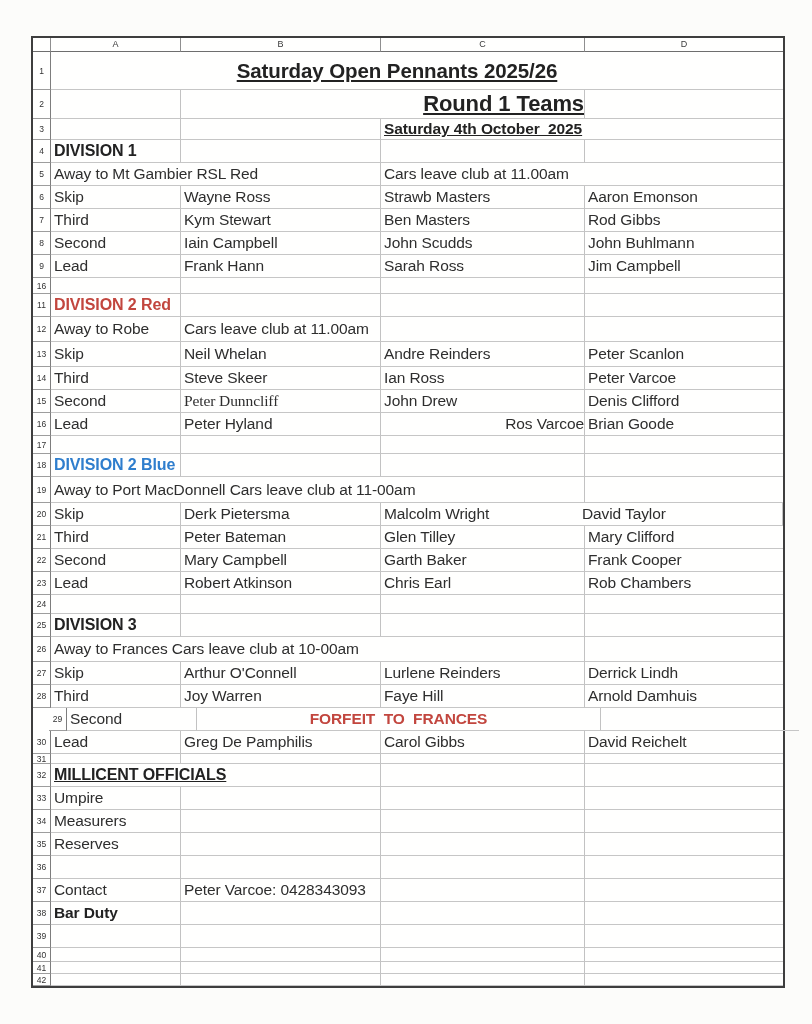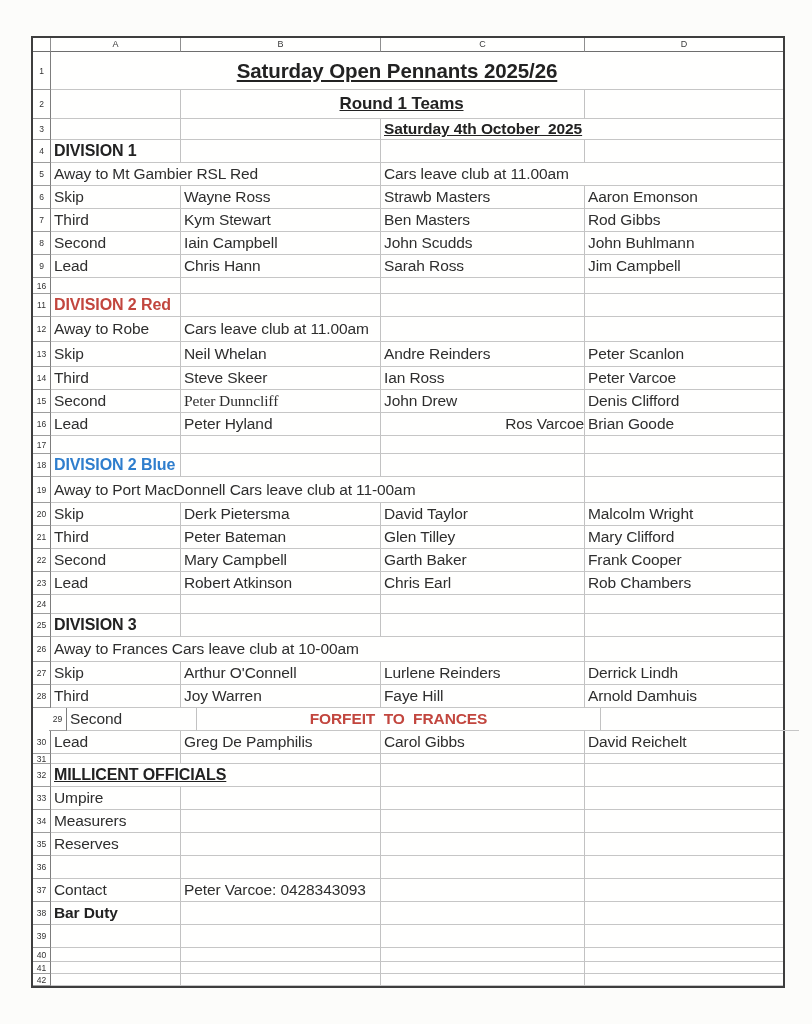--- a/index.html
+++ b/index.html
@@ -34,22 +34,22 @@
     border-right:1px solid #c2c2c2;border-bottom:1px solid #c6c6c6;
     font-size:15.5px;letter-spacing:-0.1px;color:#2e2e2e;
     padding:0 0 0 3px;white-space:nowrap;overflow:visible;
   }
   .lastcol{border-right:none;}
   .title{
     font-weight:bold;font-size:20.5px;color:#222;
     text-decoration:underline;text-align:center;padding:0 40px 0 0;
   }
   .subtitle{
-    font-weight:bold;font-size:17px;color:#222;
-    text-decoration:underline;text-align:center;padding:0 10px 0 48px;
+    font-weight:bold;font-size:22px;color:#222;
+    text-decoration:underline;text-align:right;padding:0 0 0 48px;
   }
   .date{
     font-weight:bold;font-size:15.5px;color:#222;
     text-decoration:underline;white-space:pre;
   }
   .section{font-weight:bold;font-size:16px;color:#222;}
   .section-red{font-weight:bold;font-size:16px;color:var(--accent-red,#c2463e);}
   .section-blue{font-weight:bold;font-size:16px;color:var(--accent-blue,#2f7ecd);}
   .section-underline{font-weight:bold;font-size:16px;color:#222;text-decoration:underline;}
   .bold{font-weight:bold;color:#222;}
@@ -115,21 +115,21 @@
       <div class="row" style="height: 23px;">
         <div class="rn">8</div>
         <div class="cell" style="flex-basis: 130px; line-height: 22px;">Second</div>
         <div class="cell" style="flex-basis: 200px; line-height: 22px;">Iain Campbell</div>
         <div class="cell" style="flex-basis: 204px; line-height: 22px;">John Scudds</div>
         <div class="cell lastcol" style="flex-basis: 198px; line-height: 22px;">John Buhlmann</div>
       </div>
       <div class="row" style="height: 23px;">
         <div class="rn">9</div>
         <div class="cell" style="flex-basis: 130px; line-height: 22px;">Lead</div>
-        <div class="cell" style="flex-basis: 200px; line-height: 22px;">Chris Hann</div>
+        <div class="cell" style="flex-basis: 200px; line-height: 22px;">Frank Hann</div>
         <div class="cell" style="flex-basis: 204px; line-height: 22px;">Sarah Ross</div>
         <div class="cell lastcol" style="flex-basis: 198px; line-height: 22px;">Jim Campbell</div>
       </div>
       <div class="row" style="height: 16px;">
         <div class="rn">16</div>
         <div class="cell" style="flex-basis: 130px;"></div>
         <div class="cell" style="flex-basis: 200px;"></div>
         <div class="cell" style="flex-basis: 204px;"></div>
         <div class="cell lastcol" style="flex-basis: 198px;"></div>
       </div>
@@ -191,22 +191,22 @@
       </div>
       <div class="row" style="height: 26px;">
         <div class="rn">19</div>
         <div class="cell" style="flex-basis: 534px; line-height: 25px;">Away to Port MacDonnell Cars leave club at 11-00am</div>
         <div class="cell lastcol" style="flex-basis: 198px;"></div>
       </div>
       <div class="row" style="height: 23px;">
         <div class="rn">20</div>
         <div class="cell" style="flex-basis: 130px; line-height: 22px;">Skip</div>
         <div class="cell" style="flex-basis: 200px; line-height: 22px;">Derk Pietersma</div>
+        <div class="cell lastcol" style="flex-basis: 198px; line-height: 22px;">Malcolm Wright</div>
         <div class="cell" style="flex-basis: 204px; line-height: 22px;">David Taylor</div>
-        <div class="cell lastcol" style="flex-basis: 198px; line-height: 22px;">Malcolm Wright</div>
       </div>
       <div class="row" style="height: 23px;">
         <div class="rn">21</div>
         <div class="cell" style="flex-basis: 130px; line-height: 22px;">Third</div>
         <div class="cell" style="flex-basis: 200px; line-height: 22px;">Peter Bateman</div>
         <div class="cell" style="flex-basis: 204px; line-height: 22px;">Glen Tilley</div>
         <div class="cell lastcol" style="flex-basis: 198px; line-height: 22px;">Mary Clifford</div>
       </div>
       <div class="row" style="height: 23px;">
         <div class="rn">22</div>

